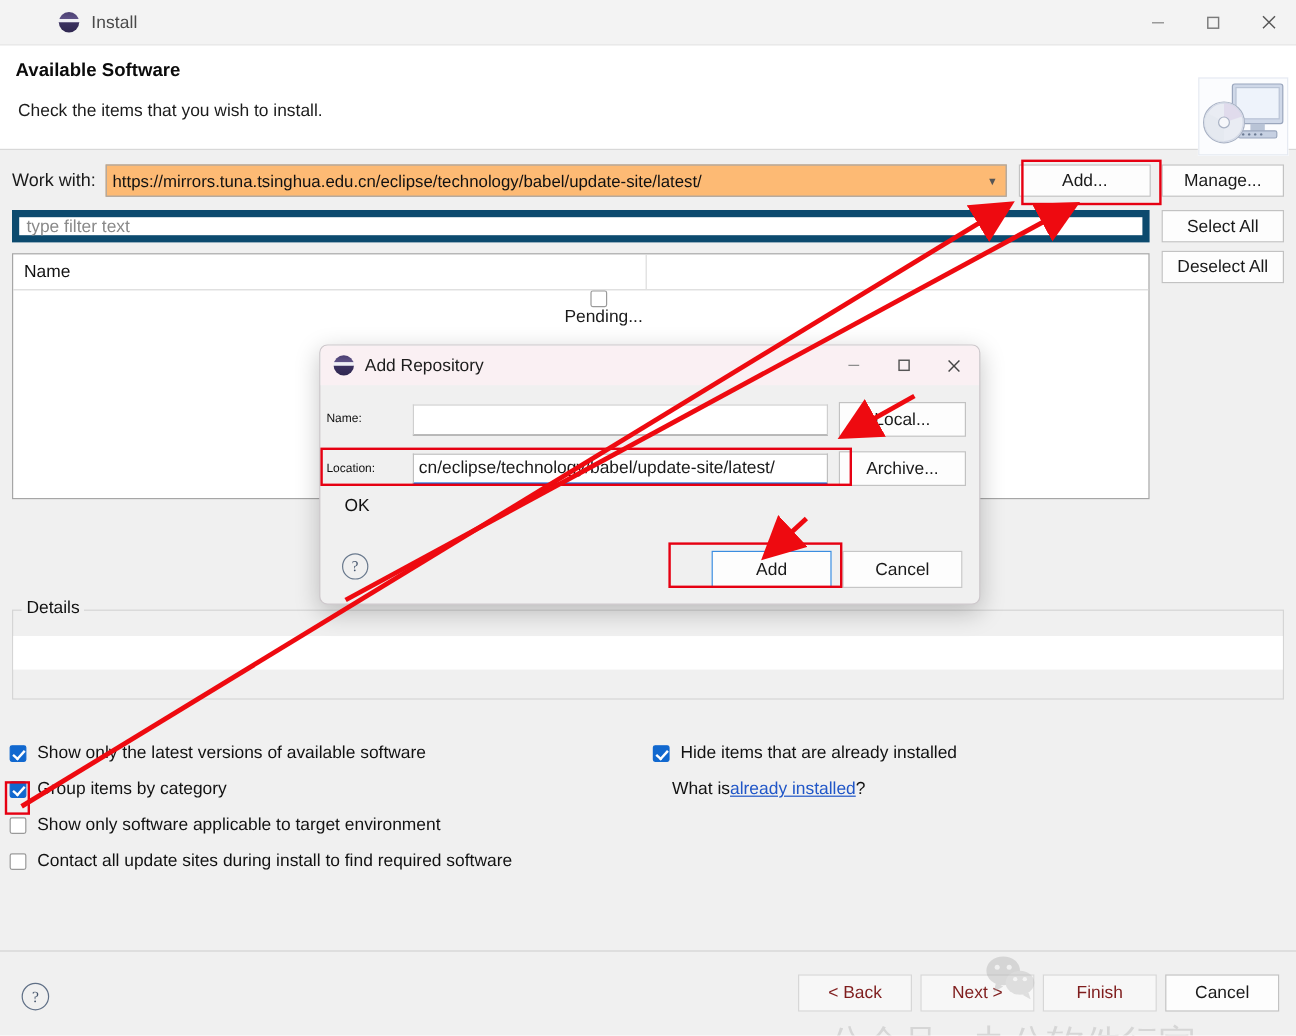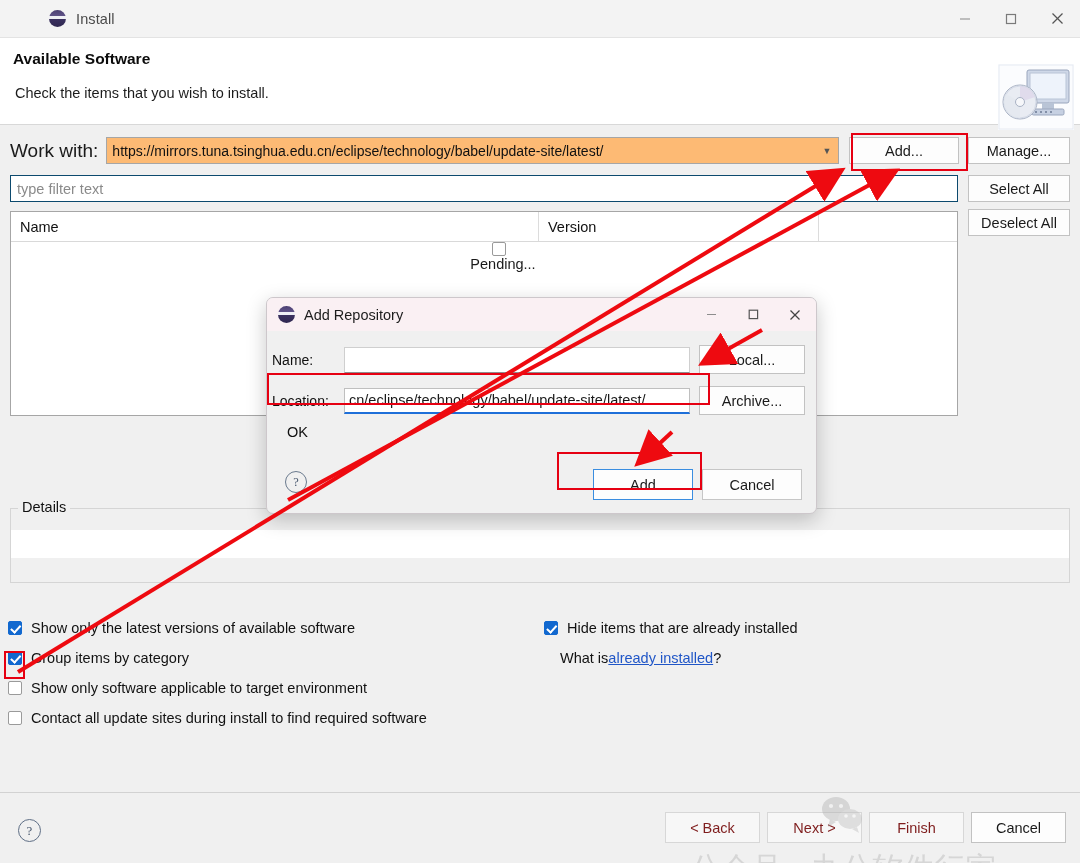--- a/index.html
+++ b/index.html
@@ -62,21 +62,21 @@
   
   .body {
     flex: 1 1 auto; position: relative;
     padding: 0 10px; box-sizing: border-box;
   }
 
   .row-workwith {
     display: flex; align-items: center;
     margin-top: 12px; gap: 0px;
   }
-  .lbl-workwith { font-size: 19px; margin-right: 8px; white-space: nowrap; }
+  .lbl-workwith { font-size: 15px; margin-right: 8px; white-space: nowrap; }
   .combo {
     flex: 1 1 auto; height: 27px;
     background: #fdba74; border: 1px solid #a6a6a6;
     display: flex; align-items: center;
     box-sizing: border-box; position: relative;
     min-width: 0;
   }
   .combo-text {
     flex: 1 1 auto; padding-left: 5px; font-size: 14px;
     white-space: nowrap; overflow: hidden; text-overflow: clip; color: #111;
@@ -94,21 +94,21 @@
   .btn.disabled { color: #7f1d1d; border-color: #d7d7d7; background:#f7f7f7; }
 
   .wrap-add { position: relative; margin-left: 10px; }
   .wrap-manage { margin-left: 9px; }
   #btn-add { width: 110px; }
   #btn-manage { width: 102px; }
 
   .row-filter { display: flex; align-items: flex-start; margin-top: 11px; }
   .filter-input {
     flex: 1 1 auto; height: 27px; background: #fff;
-    border: 1px solid #0c4a6e; box-sizing: border-box;
+    border: 6px solid #0c4a6e; box-sizing: border-box;
     display: flex; align-items: center; padding-left: 6px;
     font-size: 14.5px; color: #8a8a8a;
   }
   .side-buttons { margin-left: 10px; display: flex; flex-direction: column; gap: 7px; }
   .side-buttons .btn { width: 102px; }
 
   .tablebox {
     margin-top: 9px; background: #fff;
     border: 1px solid #a6a6a6;
     height: 205px; box-sizing: border-box;
@@ -179,37 +179,37 @@
     width: 21px; height: 21px; border-radius: 50%;
     border: 1.5px solid #5f6f86; color: #44546b;
     font-size: 13px; display: flex; align-items: center; justify-content: center;
     font-family: "Liberation Serif", serif;
   }
   .footer-buttons { position: absolute; right: 14px; top: 19px; display: flex; gap: 7px; }
   .footer-buttons .btn { width: 95px; height: 31px; }
 
   
   .modal {
-    position: absolute; left: 266px; top: 297px; width: 549px; height: 215px;
+    position: absolute; left: 266px; top: 287px; width: 549px; height: 215px;
     background: #f0f0f0; border: 1px solid #cdc7cb;
     border-radius: 7px; box-shadow: 0 6px 20px rgba(0,0,0,.22);
     overflow: hidden;
   }
   .modal-tb {
     height: 33px; background: #faf0f3;
     display: flex; align-items: center; position: relative;
   }
   .modal-tb-icon { margin-left: 11px; margin-right: 9px; display: flex; }
   .modal-tb-title { font-size: 14.5px; color: #1c1c1c; }
   .modal-tb-controls { position: absolute; right: 0; top: 0; height: 33px; display: flex; }
   .modal-tb-btn { width: 42px; height: 33px; display: flex; align-items: center; justify-content: center; color: #8d8d8d; }
   .modal-tb-btn.mclose { color: #444; }
 
   .m-row { display: flex; align-items: center; margin: 0 0 0 0; padding: 0 11px 0 5px; }
-  .m-lbl { width: 72px; font-size: 14px; color: #111; }
+  .m-lbl { width: 72px; font-size: 10px; color: #111; }
   .m-input {
     flex: 1 1 auto; height: 26px; background: #fff;
     border: 1px solid #cfcfcf; border-bottom: 1px solid #8e8e8e;
     box-sizing: border-box; display: flex; align-items: center;
     padding-left: 4px; font-size: 14.5px; overflow: hidden; white-space: nowrap;
   }
   .m-input.focused { border: 1px solid #bfbfbf; border-bottom: 2px solid #1e6fd9; }
   .m-btn {
     width: 104px; height: 27px; margin-left: 9px;
     background: #fdfdfd; border: 1px solid #c2c2c2;
@@ -319,21 +319,20 @@
         <div class="btn" id="btn-manage">Manage...</div>
       </div>
     </div>
 
     <div class="row-filter">
       <div style="flex:1 1 auto; min-width:0;">
         <div class="filter-input">type filter text</div>
         <div class="tablebox" style="width:100%">
           <div class="thead">
             <div class="th name">Name</div>
-            <div class="th version">Version</div>
             <div class="th filler"></div>
           </div>
           <div class="trow">
             <span class="cb"></span>
             <span class="trow-label">Pending...</span>
           </div>
         </div>
       </div>
       <div class="side-buttons">
         <div class="btn">Select All</div>

